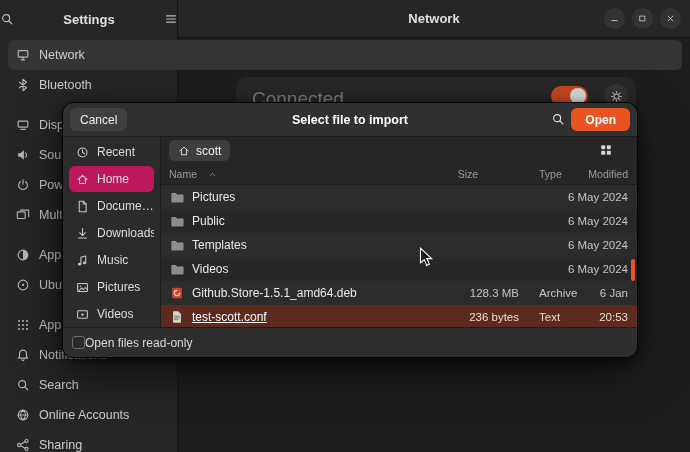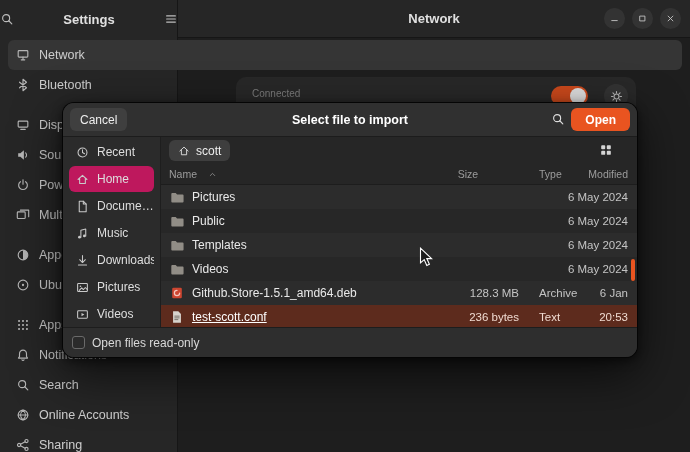--- a/index.html
+++ b/index.html
@@ -22,21 +22,21 @@
   .sb-item{display:flex;align-items:center;gap:9px;height:30px;margin:0 8px;padding:0 8px;border-radius:6px;font-size:12.5px;color:#e8e8e8;white-space:nowrap;overflow:hidden;}
   .sb-item.selected{background:#3d3d3d;}
   .sb-item .ic{color:#cfcfcf;flex:0 0 auto;}
   .sb-sep{height:10px;}
 
   .sw-content{position:absolute;left:178px;top:38px;right:0;bottom:0;background:#232323;}
   .wired-title{position:absolute;left:236px;top:54px;font-size:13px;font-weight:bold;color:#ffffff;z-index:1;}
   .add-button{position:absolute;left:606px;top:52px;width:24px;height:24px;color:#d2d2d2;display:flex;align-items:center;justify-content:center;z-index:1;}
   .add-button svg{width:15px;height:15px;}
   .conn-card{position:absolute;left:236px;top:77px;width:400px;height:60px;background:#2e2e2e;border-radius:10px;z-index:1;}
-  .conn-label{position:absolute;left:16px;top:11px;font-size:10px;color:#8f8f8f;}
+  .conn-label{position:absolute;left:16px;top:11px;font-size:19px;color:#8f8f8f;}
   .toggle{position:absolute;right:48px;top:9px;width:37px;height:20px;border-radius:11px;background:#E95420;}
   .toggle .knob{position:absolute;right:2px;top:2px;width:16px;height:16px;border-radius:50%;background:#ffffff;}
   .gear-btn{position:absolute;right:8px;top:7px;width:24px;height:24px;border-radius:50%;background:#3b3b3b;color:#d5d5d5;display:flex;align-items:center;justify-content:center;}
   .gear-btn svg{width:13px;height:13px;}
 
   .dim{position:absolute;inset:0;background:rgba(0,0,0,0.12);z-index:4;}
 
   
   .dlg{position:absolute;left:62px;top:102px;width:576px;height:256px;border-radius:12px;background:#262626;border:1px solid rgba(0,0,0,.85);box-shadow:0 16px 48px rgba(0,0,0,.65),0 3px 10px rgba(0,0,0,.5);overflow:hidden;z-index:10;}
   .dlg-header{position:absolute;left:0;top:0;right:0;height:34px;background:#303030;border-bottom:1px solid #1c1c1c;}
@@ -73,21 +73,21 @@
   .frow .f-ic svg{width:14px;height:14px;}
   .f-name{position:absolute;left:31px;right:215px;white-space:nowrap;overflow:hidden;}
   .f-size{position:absolute;right:118px;width:90px;text-align:right;font-size:11.5px;color:#c4c4c4;}
   .f-type{position:absolute;left:378px;font-size:11.5px;color:#c4c4c4;}
   .f-mod{position:absolute;right:9px;width:100px;text-align:right;font-size:11.5px;color:#c4c4c4;}
   .frow.selected{background:#5D2B1D;}
   .frow.selected .f-name{color:#ffffff;text-decoration:underline;}
   .frow.selected .f-size,.frow.selected .f-type,.frow.selected .f-mod{color:#f0dbd1;}
   .scroll-thumb{position:absolute;right:2px;top:122px;width:4px;height:22px;border-radius:2px;background:#E95420;}
 
-  .dlg-footer{position:absolute;left:0;right:0;bottom:0;height:30px;background:#2e2e2e;border-top:1px solid #1d1d1d;display:flex;align-items:center;gap:7px;padding:0 9px;}
+  .dlg-footer{position:absolute;left:0;right:0;bottom:0;height:30px;background:#2e2e2e;border-top:1px solid #1d1d1d;display:flex;align-items:center;padding:0 9px;}
   .checkbox{width:13px;height:13px;border:1px solid #6a6a6a;border-radius:3px;background:#2b2b2b;flex:0 0 auto;}
   .checkbox-label{font-size:12px;color:#d8d8d8;}
 
   .cursor{position:absolute;left:419px;top:247px;z-index:30;}
 </style>
 </head>
 <body>
 
 <div class="stage">
 
@@ -331,34 +331,34 @@
             <svg viewBox="0 0 16 16" fill="none" stroke="currentColor" stroke-width="1.3" stroke-linecap="round" stroke-linejoin="round">
               <path d="M4 1.5h5L12.5 5v9.5H4z"></path>
               <path d="M9 1.5V5h3.5"></path>
             </svg>
           </span>
           <span>Docume…</span>
         </div>
         <div class="ds-item">
           <span class="ic">
             <svg viewBox="0 0 16 16" fill="none" stroke="currentColor" stroke-width="1.3" stroke-linecap="round" stroke-linejoin="round">
+              <path d="M8 2v8M4.5 7L8 10.5 11.5 7M3 13.5h10"></path>
+            </svg>
+          </span>
+          <span>Downloads</span>
+        </div>
+        <div class="ds-item">
+          <span class="ic">
+            <svg viewBox="0 0 16 16" fill="none" stroke="currentColor" stroke-width="1.3" stroke-linecap="round" stroke-linejoin="round">
               <path d="M6 12.5V4l6-1.5V11"></path>
               <circle cx="4.3" cy="12.5" r="1.7" fill="currentColor" stroke="none"></circle>
               <circle cx="10.3" cy="11" r="1.7" fill="currentColor" stroke="none"></circle>
             </svg>
           </span>
           <span>Music</span>
-        </div>
-        <div class="ds-item">
-          <span class="ic">
-            <svg viewBox="0 0 16 16" fill="none" stroke="currentColor" stroke-width="1.3" stroke-linecap="round" stroke-linejoin="round">
-              <path d="M8 2v8M4.5 7L8 10.5 11.5 7M3 13.5h10"></path>
-            </svg>
-          </span>
-          <span>Downloads</span>
         </div>
         <div class="ds-item">
           <span class="ic">
             <svg viewBox="0 0 16 16" fill="none" stroke="currentColor" stroke-width="1.3" stroke-linecap="round" stroke-linejoin="round">
               <rect x="2" y="3" width="12" height="10" rx="1"></rect>
               <circle cx="5.5" cy="6.5" r="1" fill="currentColor" stroke="none"></circle>
               <path d="M4 11.5l3-3 2 2 2.5-2.5 2.5 2.5"></path>
             </svg>
           </span>
           <span>Pictures</span>

